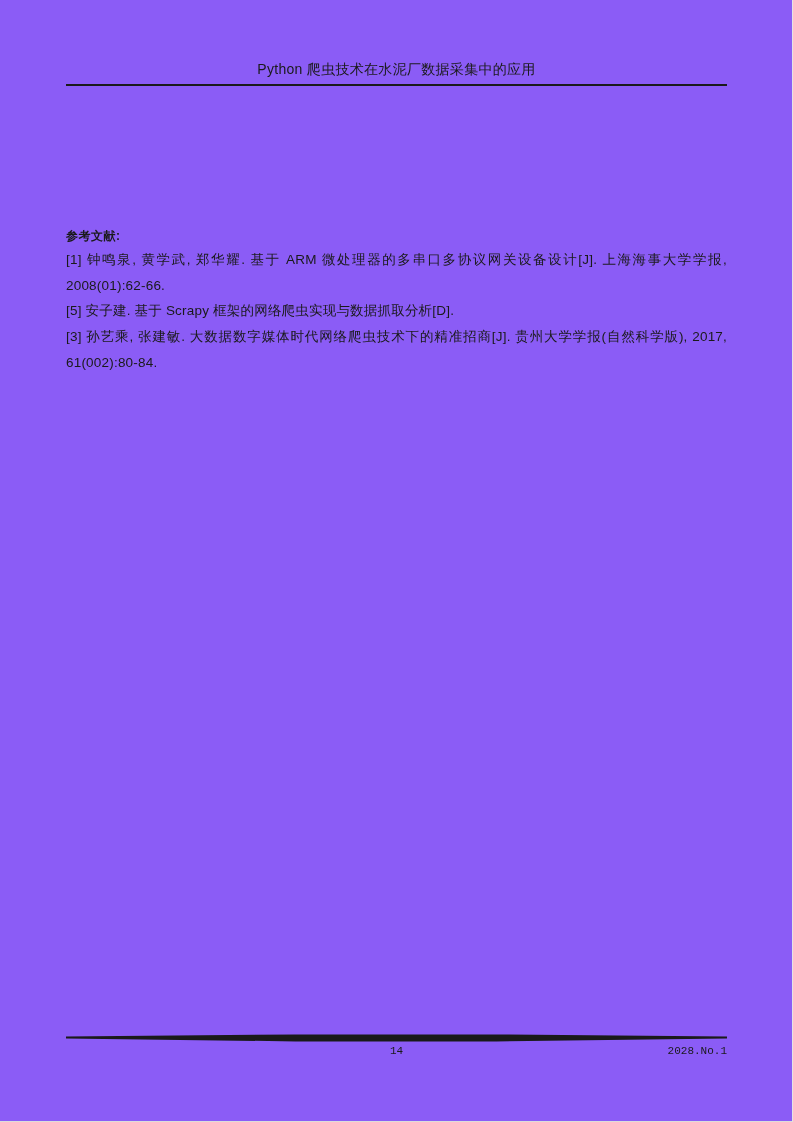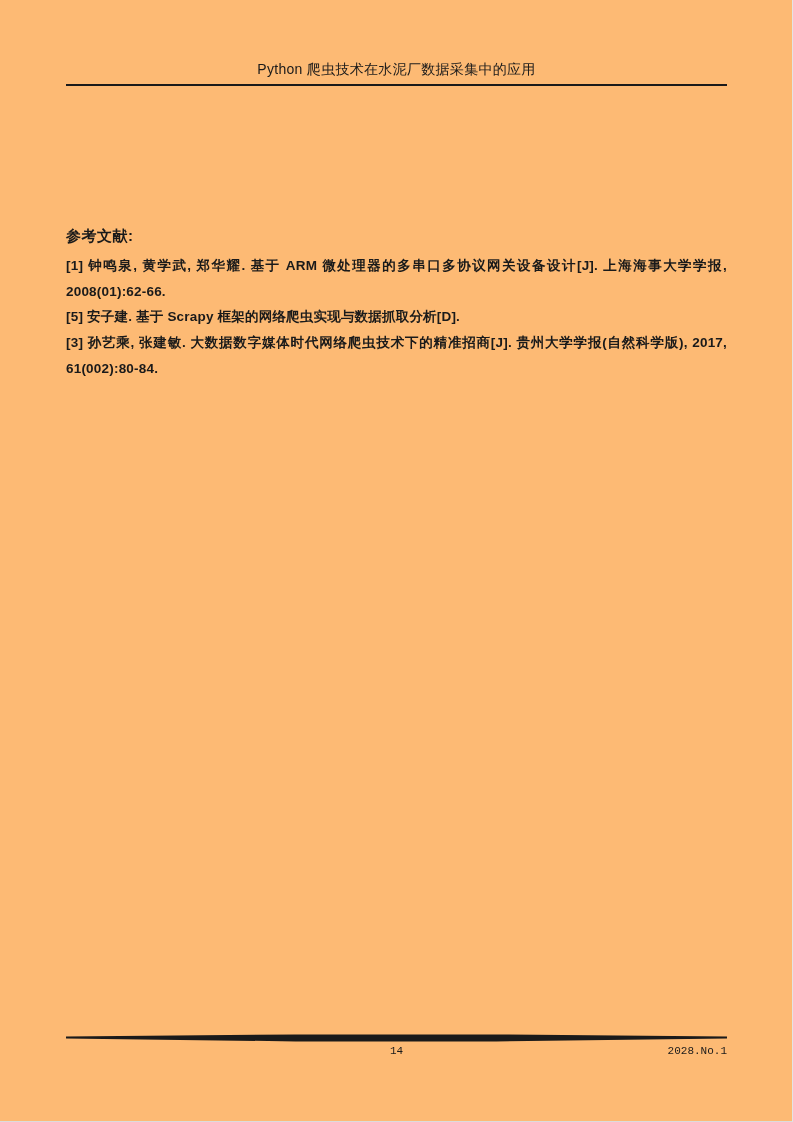--- a/index.html
+++ b/index.html
@@ -5,21 +5,21 @@
   html, body {
     margin: 0;
     padding: 0;
     background: #ffffff;
   }
   .page {
     position: relative;
     width: 793px;
     height: 1122px;
     margin: 0 auto;
-    background: #fdba74;
+    background: #8b5cf6;
     color: #1a1a1a;
     font-family: "Liberation Sans", sans-serif;
     overflow: hidden;
     box-sizing: border-box;
     border-right: 1px solid #e4e4e4;
     border-bottom: 1px solid #dcdcdc;
   }
   
   .header-title {
     position: absolute;
@@ -52,31 +52,30 @@
     letter-spacing: 1.5px;
     line-height: 33px;
     text-align: justify;
   }
   
   .references-heading {
     position: absolute;
     top: 225px;
     left: 66px;
     margin: 0;
-    font-size: 15px;
+    font-size: 12px;
     line-height: 22px;
     font-weight: bold;
     letter-spacing: 0.5px;
   }
   .references-list {
     position: absolute;
-    top: 253px;
+    top: 247px;
     left: 66px;
     width: 661px;
-    font-weight: bold;
   }
   .reference-item {
     margin: 0;
     font-size: 13.5px;
     line-height: 25.7px;
     letter-spacing: 0.2px;
     text-align: justify;
   }
   
   .footer-rule {

